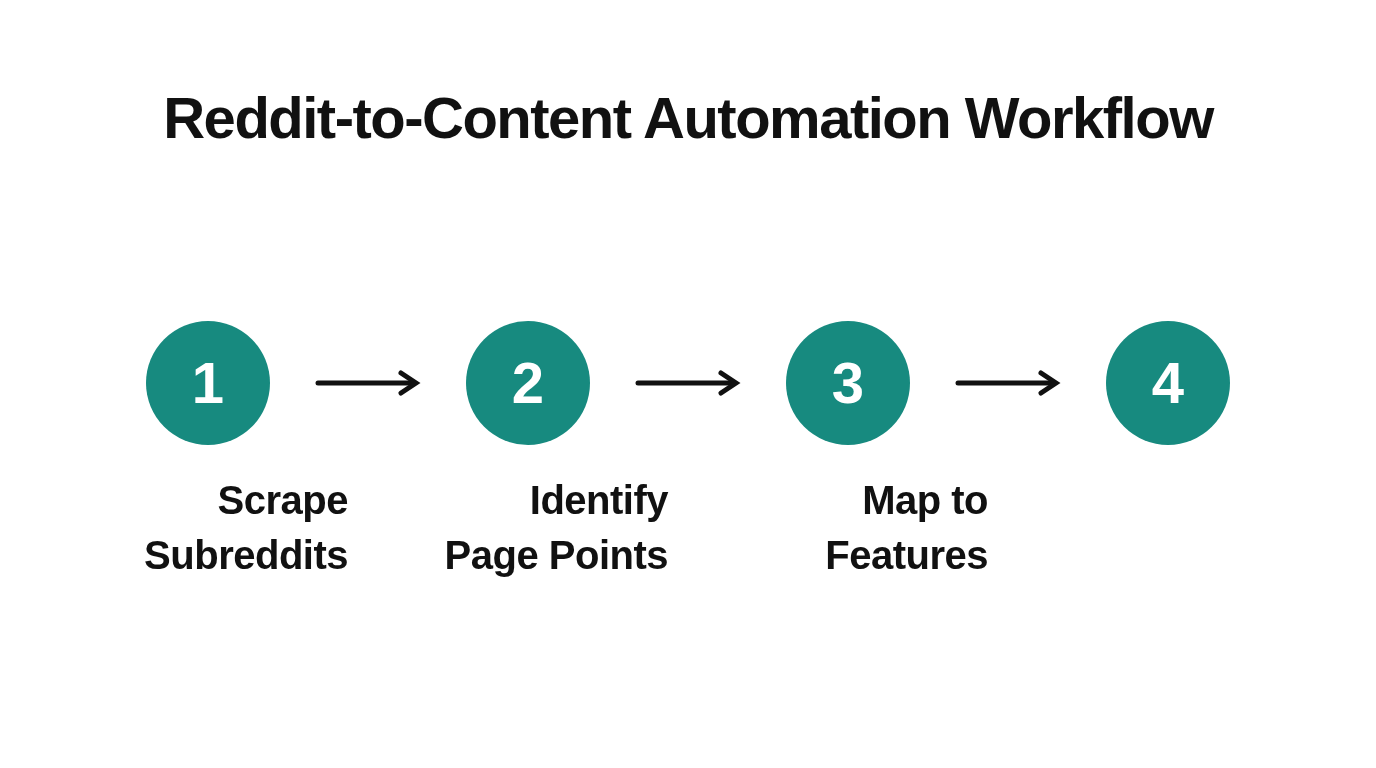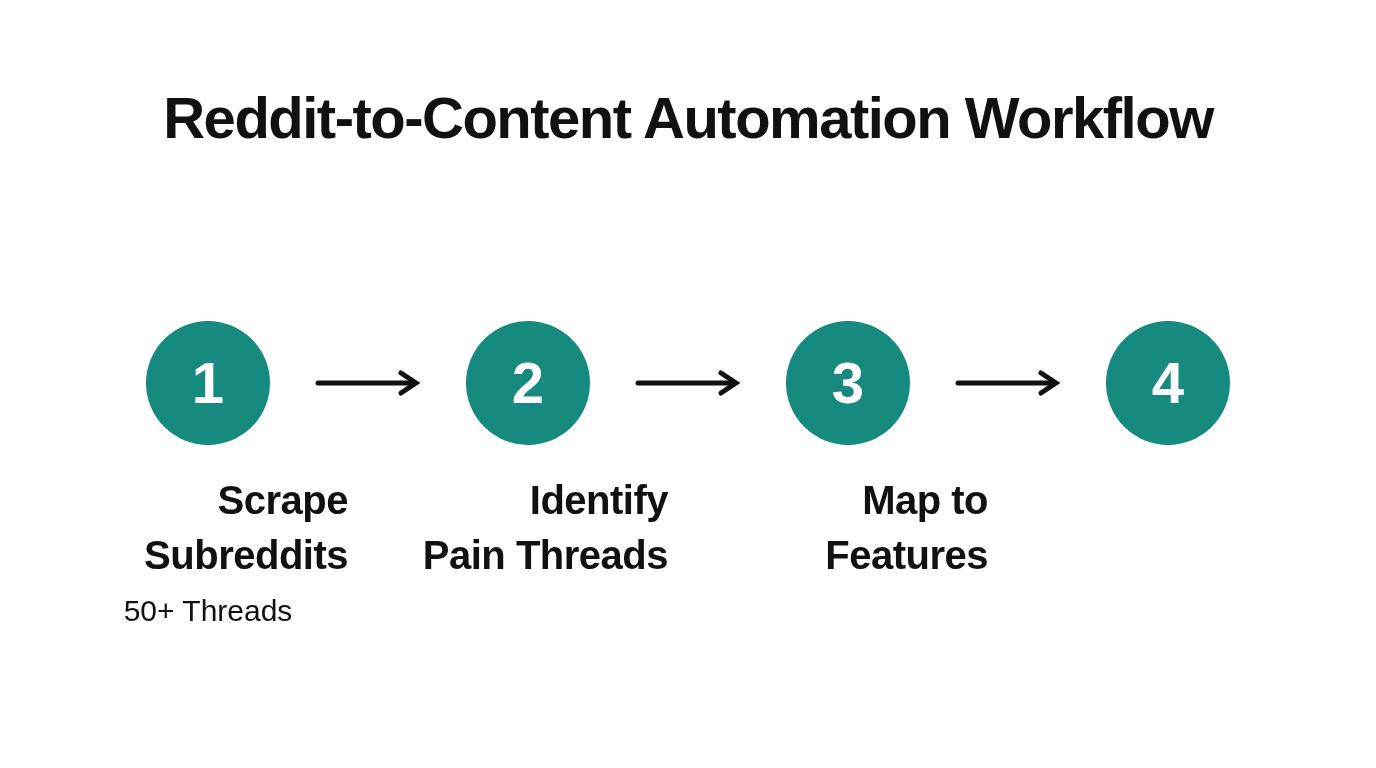--- a/index.html
+++ b/index.html
@@ -102,34 +102,33 @@
 <div class="stage">
 
   <h1 class="title">Reddit-to-Content Automation Workflow</h1>
 
   <div class="step step-1">
     <div class="circle">
       <span class="num">1</span>
     </div>
     <div class="step-label">Scrape
 Subreddits</div>
-    <div class="step-sublabel">50+ Threads</div>
   </div>
 
   <svg class="arrow arrow-1" viewBox="0 0 106 26" aria-hidden="true">
     <line x1="3" y1="13" x2="99" y2="13"></line>
     <polyline points="86,3 101,13 86,23"></polyline>
   </svg>
 
   <div class="step step-2">
     <div class="circle">
       <span class="num">2</span>
     </div>
     <div class="step-label">Identify
-Pain Threads</div>
+Page Points</div>
     <div class="step-sublabel"></div>
   </div>
 
   <svg class="arrow arrow-2" viewBox="0 0 106 26" aria-hidden="true">
     <line x1="3" y1="13" x2="99" y2="13"></line>
     <polyline points="86,3 101,13 86,23"></polyline>
   </svg>
 
   <div class="step step-3">
     <div class="circle">

